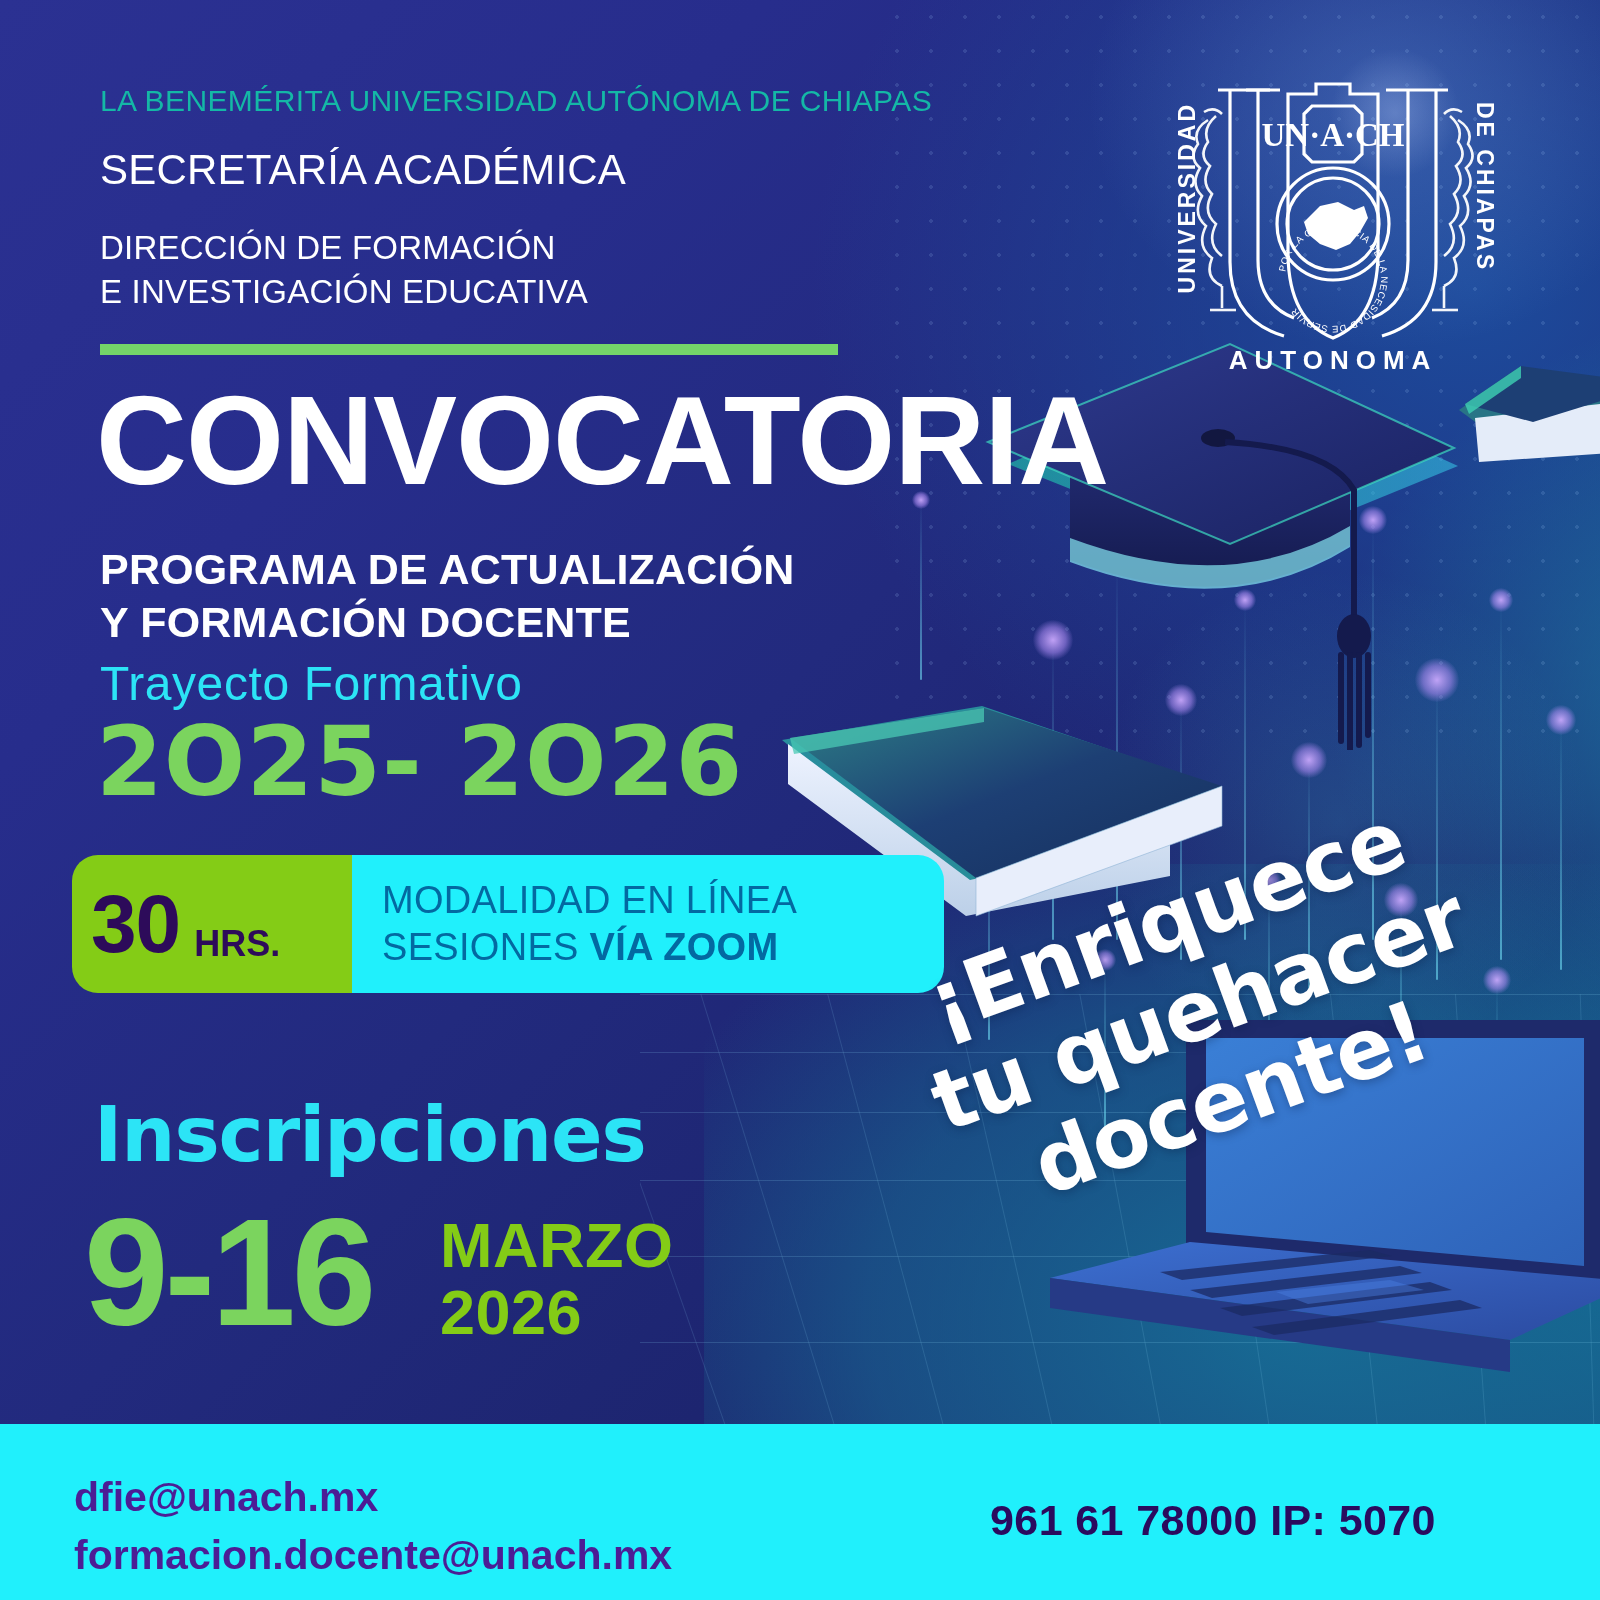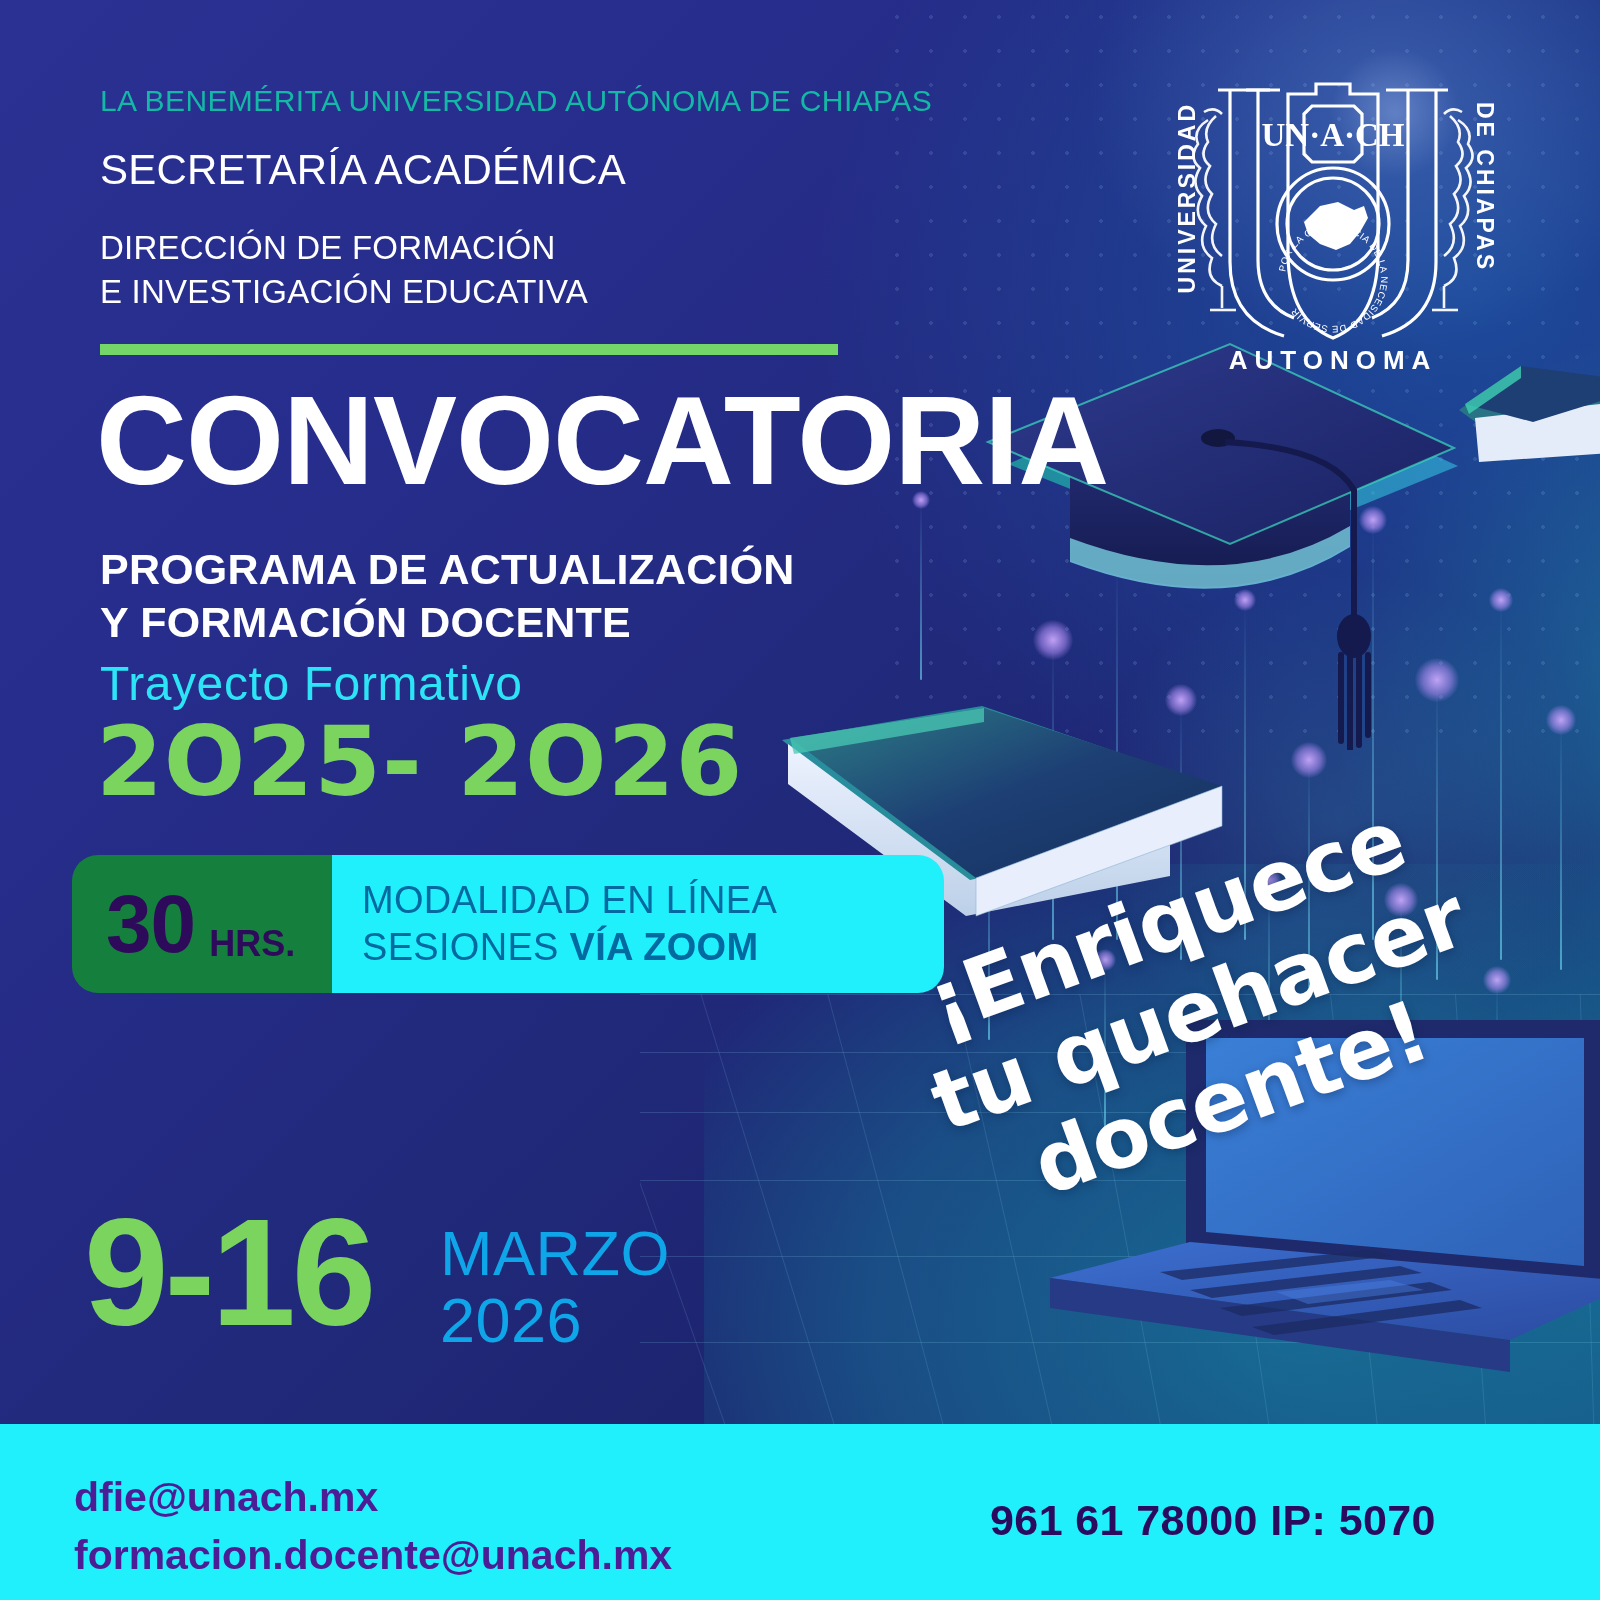--- a/index.html
+++ b/index.html
@@ -52,32 +52,32 @@
   .t-convocatoria{position:absolute;left:96px;top:378px;font-size:126px;font-weight:bold;color:#fff;
     letter-spacing:-1px;line-height:1;}
   .t-programa{position:absolute;left:100px;top:524px;font-size:43px;font-weight:bold;color:#fff;line-height:1.24;letter-spacing:.2px;margin-top:19px;}
 
   .t-trayecto{position:absolute;left:100px;top:656px;font-size:48px;color:#2ce4f6;font-weight:400;letter-spacing:.6px;}
   .t-years{position:absolute;left:96px;top:706px;font-size:96px;color:#7bd45e;font-weight:bold;letter-spacing:1px;
     font-family:"DejaVu Sans",sans-serif;}
 
   
   .badge{position:absolute;left:72px;top:855px;width:872px;height:138px;border-radius:26px;overflow:hidden;display:flex;}
-  .badge-left{width:260px;background:#15803d;display:flex;align-items:center;padding-left:34px;}
+  .badge-left{width:280px;background:#84cc16;display:flex;align-items:center;padding-left:19px;}
   .badge-hours{font-size:82px;font-weight:bold;color:#2d0b5a;line-height:1;letter-spacing:-1px;}
   .badge-hrs{font-size:36px;font-weight:bold;color:#2d0b5a;margin-left:14px;position:relative;top:20px;}
   .badge-right{flex:1;background:#20f0fc;display:flex;flex-direction:column;justify-content:center;padding-left:30px;}
   .badge-line{font-size:38px;color:#0369a1;line-height:1.25;letter-spacing:.3px;}
   .badge-line b{font-weight:bold;}
 
   
   .t-inscripciones{position:absolute;left:94px;top:1090px;font-size:76px;color:#2ce4f6;font-weight:bold;
     font-family:"DejaVu Sans",sans-serif;letter-spacing:-1px;}
   .t-days{position:absolute;left:84px;top:1196px;font-size:152px;color:#7bd45e;font-weight:bold;line-height:1;letter-spacing:-4px;}
-  .t-month{position:absolute;left:440px;top:1212px;font-size:63px;color:#0ea5e9;font-weight:400;line-height:1.07;letter-spacing:.5px;margin-top:8px;}
+  .t-month{position:absolute;left:440px;top:1212px;font-size:63px;color:#84cc16;font-weight:700;line-height:1.07;letter-spacing:.5px;}
 
   
   .slogan{position:absolute;left:840px;top:990px;width:660px;
     transform:rotate(-20deg);transform-origin:left top;
     font-family:"DejaVu Sans",sans-serif;font-weight:bold;color:#fff;
     font-size:84px;line-height:1.12;letter-spacing:-1px;text-align:center;
     text-shadow:0 3px 10px rgba(10,30,70,.35);}
 
   
   .footer{position:absolute;left:0;right:0;bottom:0;height:176px;background:#20f0fc;
@@ -343,20 +343,21 @@
       <span class="badge-hrs">HRS.</span>
     </div>
     <div class="badge-right">
       <div class="badge-line">MODALIDAD EN LÍNEA</div>
       <div class="badge-line">
         <span>SESIONES </span><b>VÍA ZOOM</b>
       </div>
     </div>
   </div>
 
+  <div class="t-inscripciones">Inscripciones</div>
   <div class="t-days">9-16</div>
   <div class="t-month">
     <div>MARZO</div>
     <div>2026</div>
   </div>
 
   <div class="slogan">
     <div>¡Enriquece</div>
     <div>tu quehacer</div>
     <div>docente!</div>

